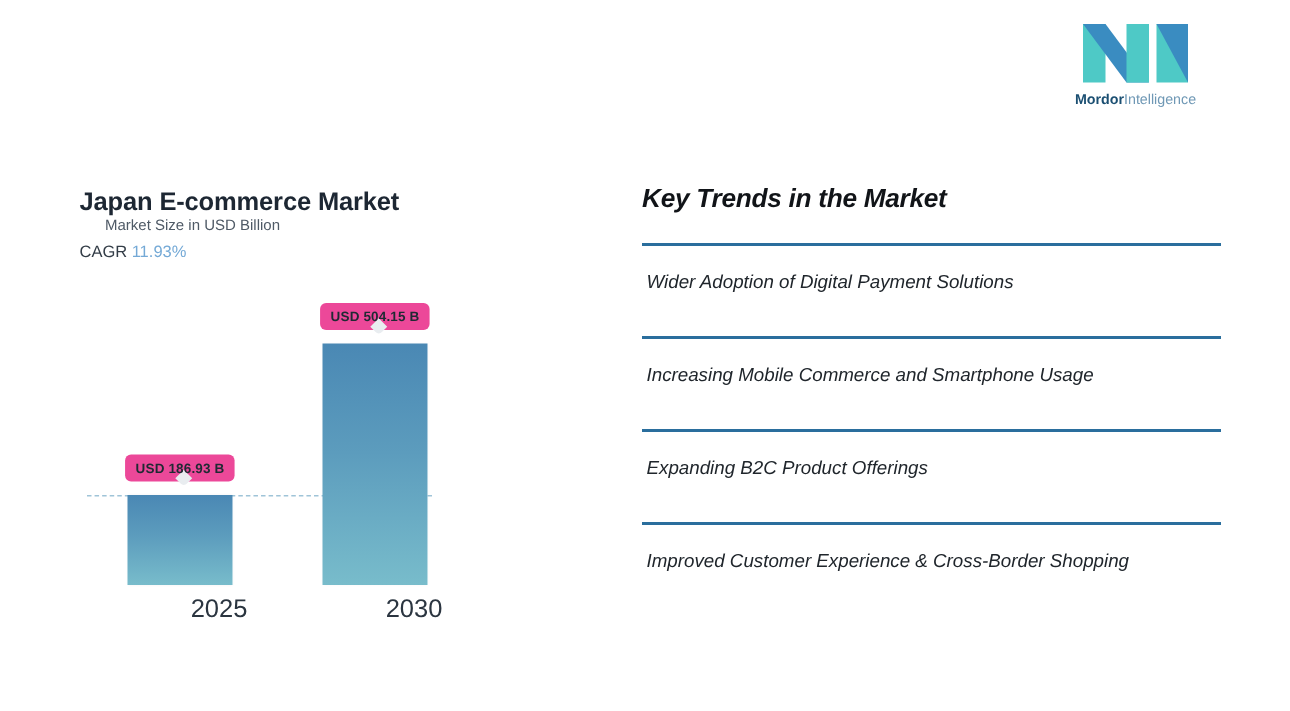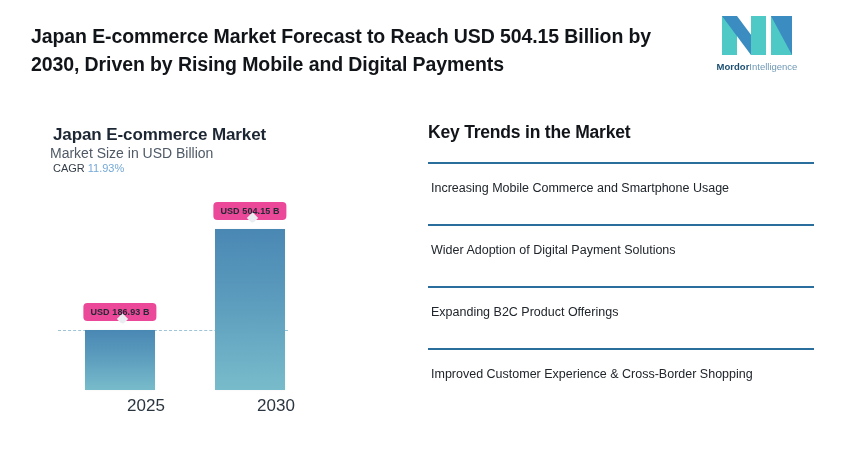--- a/index.html
+++ b/index.html
@@ -53,22 +53,22 @@
     position: absolute;
     left: 30px; top: 112px;
     width: 360px; height: 330px;
   }
   #chart-title {
     position: absolute; left: 23px; top: 13px;
     font-size: 17px; font-weight: bold; color: #1d2733;
     letter-spacing: -0.1px; white-space: nowrap;
   }
   #chart-subtitle {
-    position: absolute; left: 20px; top: 33px;
-    font-size: 14px; color: #4f5a66; white-space: nowrap;
+    position: absolute; left: 40px; top: 33px;
+    font-size: 10px; color: #4f5a66; white-space: nowrap;
   }
   #chart-cagr {
     position: absolute; left: 23px; top: 50px;
     font-size: 11px; color: #333d47; white-space: nowrap; text-align: center;
   }
   #chart-cagr .cagr-label { color: #333d47; }
   #chart-cagr .cagr-value { color: #74a9d6; margin-left: 3px; }
 
   #plot {
     position: absolute;
@@ -130,21 +130,21 @@
   }
   #source-logo {
     position: absolute; left: 205px; top: 0;
     width: 22px; height: 16px;
   }
 
   
   #trends-panel {
     position: absolute;
     left: 428px; top: 112px;
-    width: 400px; height: 300px;
+    width: 400px; height: 300px; font-style: italic;
   }
   #trends-heading {
     position: absolute; left: 0; top: 10px;
     font-size: 17.5px; font-weight: bold; color: #111418;
     letter-spacing: -0.2px; white-space: nowrap;
   }
   #trends-list {
     position: absolute; left: 0; top: 50px;
     width: 386px;
   }
@@ -161,21 +161,20 @@
     color: #20262c;
     white-space: nowrap;
   }
 </style>
 </head>
 <body>
 
 <div id="page">
 
   <div id="header">
-    <div id="page-title">Japan E-commerce Market Forecast to Reach USD 504.15 Billion by 2030, Driven by Rising Mobile and Digital Payments</div>
 
     <div id="brand-logo">
       <svg id="brand-mark" viewBox="0 0 92 47">
         <polygon points="11,4 26,4 26,43 11,43" fill="#4ec9c6"></polygon>
         <polygon points="11,4 26,4 55,43 40,43" fill="#3a8cc1"></polygon>
         <polygon points="40,4 55,4 55,43 40,43" fill="#4ec9c6"></polygon>
         <polygon points="60,4 81,4 81,43 60,43" fill="#4ec9c6"></polygon>
         <polygon points="60,4 81,4 81,43" fill="#3a8cc1"></polygon>
       </svg>
       <div id="brand-wordmark">
@@ -202,24 +201,24 @@
         <div class="x-tick" style="left: 220px; bottom: 26px;">2030</div>
       </div>
 
   </div>
 
   <div id="trends-panel">
     <div id="trends-heading">Key Trends in the Market</div>
     <div id="trends-list">
 
     <div class="trend-item" style="border-top-color: rgb(42, 110, 157);">
+          <div class="trend-text">Wider Adoption of Digital Payment Solutions</div>
+        </div>
+        <div class="trend-item" style="border-top-color: rgb(42, 110, 157);">
           <div class="trend-text">Increasing Mobile Commerce and Smartphone Usage</div>
-        </div>
-        <div class="trend-item" style="border-top-color: rgb(42, 110, 157);">
-          <div class="trend-text">Wider Adoption of Digital Payment Solutions</div>
         </div>
         <div class="trend-item" style="border-top-color: rgb(42, 110, 157);">
           <div class="trend-text">Expanding B2C Product Offerings</div>
         </div>
         <div class="trend-item" style="border-top-color: rgb(42, 110, 157);">
           <div class="trend-text">Improved Customer Experience &amp; Cross-Border Shopping</div>
         </div>
       </div>
   </div>
 

